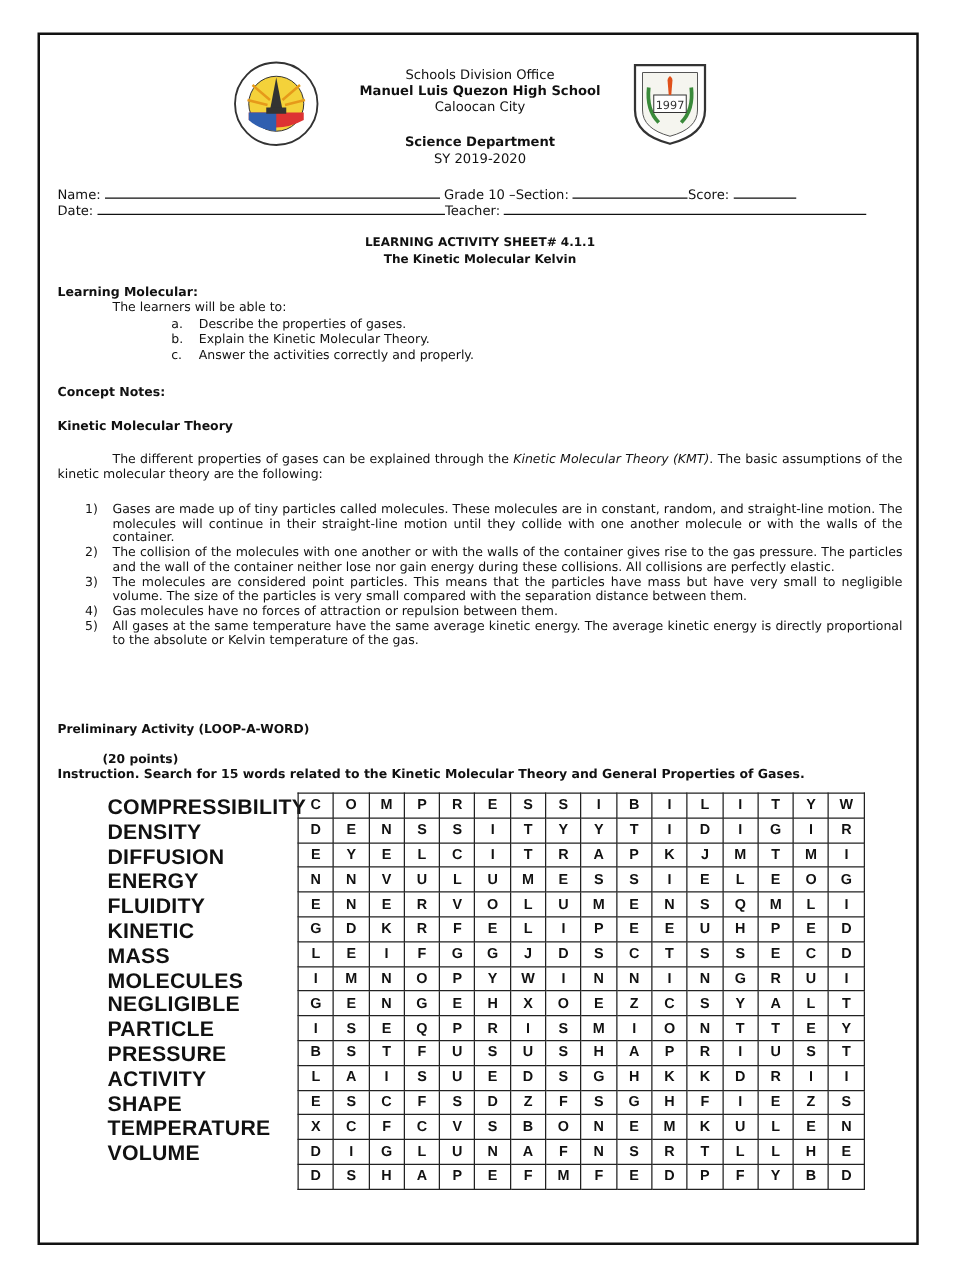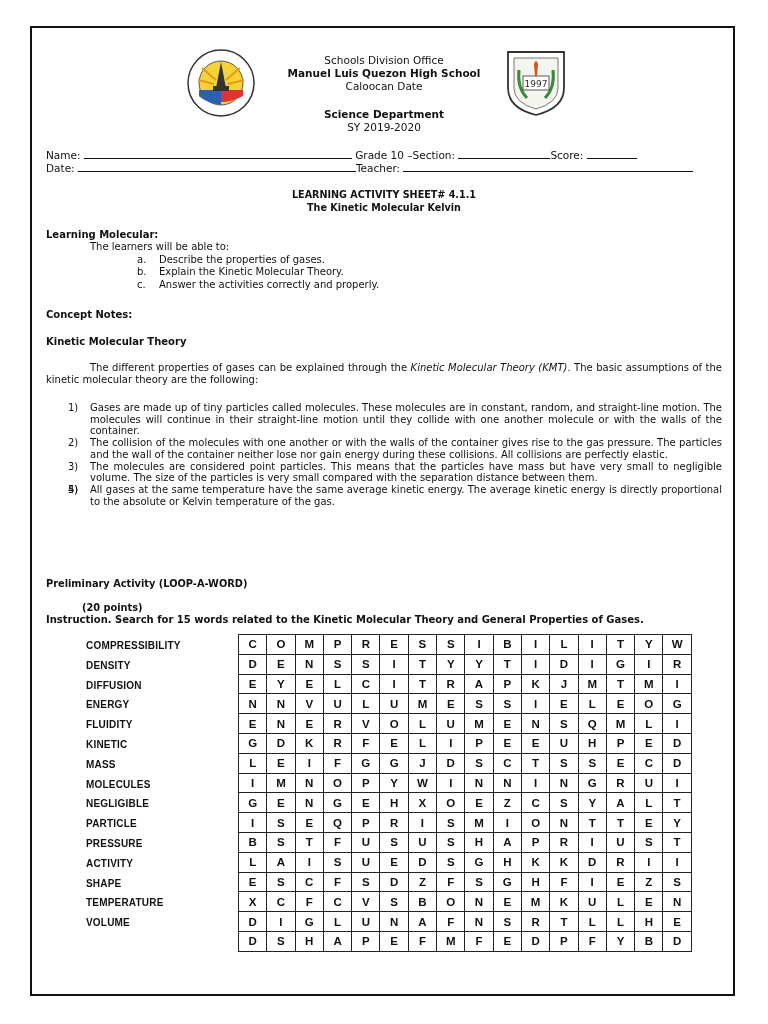--- a/index.html
+++ b/index.html
@@ -19,21 +19,21 @@
   .body { font-size:10px; line-height:11.8px; }
   .para { left:46px; width:676px; text-align:justify; }
   .indent { text-indent:44px; }
   ol.assume { position:absolute; left:46px; top:402px; width:676px; margin:0; padding:0; list-style:none; }
   ol.assume li { position:relative; padding-left:44px; text-align:justify; font-size:10px; line-height:11.7px; }
   ol.assume li .num { position:absolute; left:22px; top:0; }
   .obj { left:137px; font-size:10px; line-height:12.3px; }
   .obj div { position:relative; padding-left:22px; }
   .obj div span.l { position:absolute; left:0; }
   .words { left:86px; top:636px; }
-  .word { font-family:"Liberation Sans", sans-serif; font-weight:bold; font-size:10px;
+  .word { font-family:"Liberation Sans", sans-serif; font-weight:bold; font-size:17px;
           height:19.8px; line-height:19.8px; letter-spacing:0.2px; }
   table.grid { position:absolute; left:238px; top:634px; border-collapse:collapse; }
   table.grid td { width:27.3px; height:18.8px; border:1px solid #222; text-align:center; vertical-align:middle;
                   padding:0; font-family:"Liberation Sans", sans-serif; font-weight:bold; font-size:11.5px; }
 </style>
 </head>
 <body>
 
 <div class="page"></div>
 
@@ -44,21 +44,21 @@
     <path d="M13 42 L57 42 L57 48 Q35 60 13 48 Z" fill="#d33"></path>
     <path d="M13 42 L35 42 L35 57 Q20 55 13 48 Z" fill="#2f5fb0"></path>
     <path d="M35 14 L30 40 L40 40 Z" fill="#333"></path>
     <rect x="27" y="38" width="16" height="5" fill="#333"></rect>
     <path d="M16 20 L30 32 M54 20 L40 32 M12 32 L28 36 M58 32 L42 36" stroke="#e69a1a" stroke-width="2"></path>
   </svg>
 </div>
 
 <div class="abs hdr" style="top:54px;">Schools Division Office</div>
 <div class="abs hdr hdr-b" style="top:67px;">Manuel Luis Quezon High School</div>
-<div class="abs hdr" style="top:80px;">Caloocan Date</div>
+<div class="abs hdr" style="top:80px;">Caloocan City</div>
 
 <div class="abs logo-right">
   <svg width="62" height="70" viewBox="0 0 62 70">
     <path d="M3 4 L59 4 L59 40 Q59 60 31 67 Q3 60 3 40 Z" fill="#fff" stroke="#333" stroke-width="1.8"></path>
     <path d="M9 10 L53 10 L53 40 Q53 55 31 61 Q9 55 9 40 Z" fill="#f5f5ef" stroke="#555" stroke-width="0.8"></path>
     <path d="M14 22 Q12 40 22 50 M48 22 Q50 40 40 50" stroke="#3a8a3a" stroke-width="3" fill="none"></path>
     <rect x="18" y="28" width="26" height="14" fill="#fff" stroke="#333" stroke-width="0.8"></rect>
     <text x="31" y="39" font-size="9" text-anchor="middle" font-family="DejaVu Sans, sans-serif" fill="#333">1997</text>
     <path d="M29 16 Q31 10 33 16 L32 28 L30 28 Z" fill="#e0501a"></path>
   </svg>
@@ -92,21 +92,21 @@
 </div>
 
 <div class="abs sec-b" style="top:309px;">Concept Notes:</div>
 <div class="abs sec-b" style="top:336px;">Kinetic Molecular Theory</div>
 <div class="abs body para indent" style="top:362px;"><span>The different properties of gases can be explained through the </span><i>Kinetic Molecular Theory (KMT)</i><span>. The basic assumptions of the kinetic molecular theory are the following:</span></div>
 
 <ol class="assume">
   <li><span class="num">1)</span><span>Gases are made up of tiny particles called molecules. These molecules are in constant, random, and straight-line motion. The molecules will continue in their straight-line motion until they collide with one another molecule or with the walls of the container.</span></li>
   <li><span class="num">2)</span><span>The collision of the molecules with one another or with the walls of the container gives rise to the gas pressure. The particles and the wall of the container neither lose nor gain energy during these collisions. All collisions are perfectly elastic.</span></li>
   <li><span class="num">3)</span><span>The molecules are considered point particles. This means that the particles have mass but have very small to negligible volume. The size of the particles is very small compared with the separation distance between them.</span></li>
-  <li><span class="num">4)</span></li>
+  <li><span class="num">4)</span><span>Gas molecules have no forces of attraction or repulsion between them.</span></li>
   <li><span class="num">5)</span><span>All gases at the same temperature have the same average kinetic energy. The average kinetic energy is directly proportional to the absolute or Kelvin temperature of the gas.</span></li>
 </ol>
 
 <div class="abs sec-b" style="top:578px; font-size:9.8px;">Preliminary Activity (LOOP-A-WORD)</div>
 <div class="abs sec-b" style="top:614px; font-size:10px;">Instruction. Search for 15 words related to the Kinetic Molecular Theory and General Properties of Gases.</div>
 <div class="abs sec-b" style="top:602px; font-size:9.8px;margin-left:36px;">(20 points)</div>
 
 <div class="abs words" id="wordlist">
     <div class="word">COMPRESSIBILITY</div>
     <div class="word">DENSITY</div>

